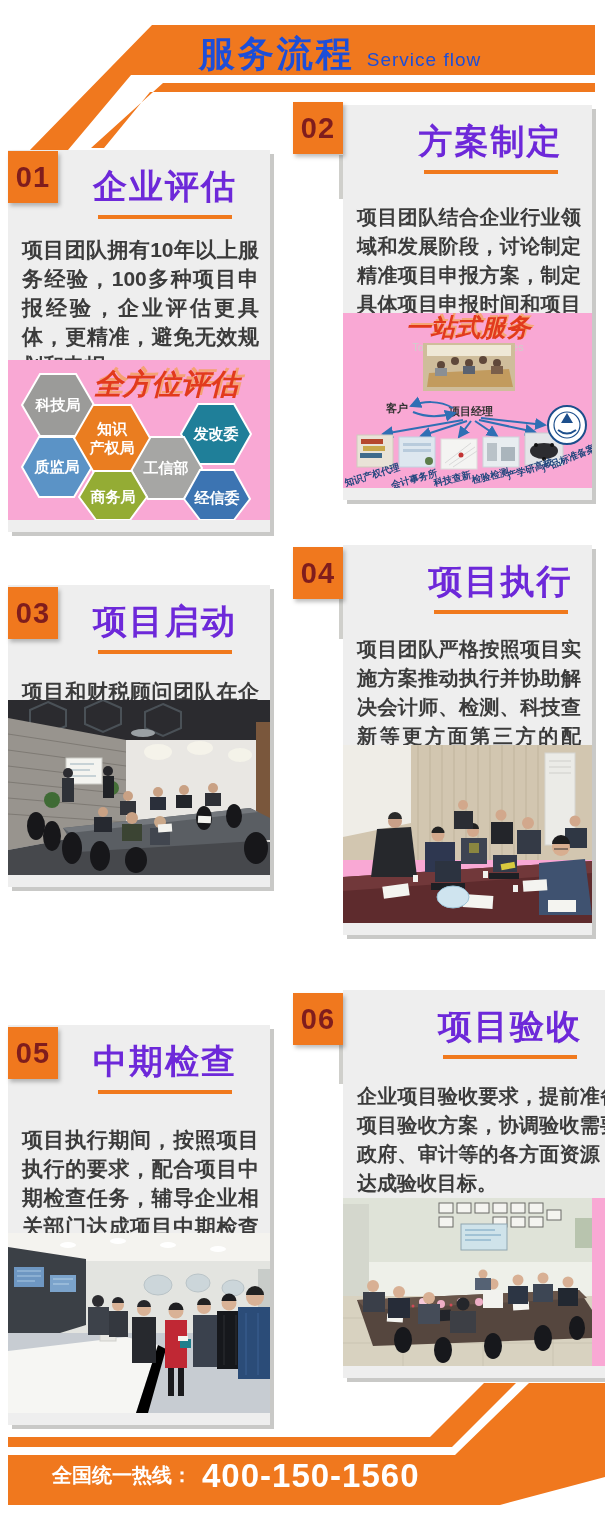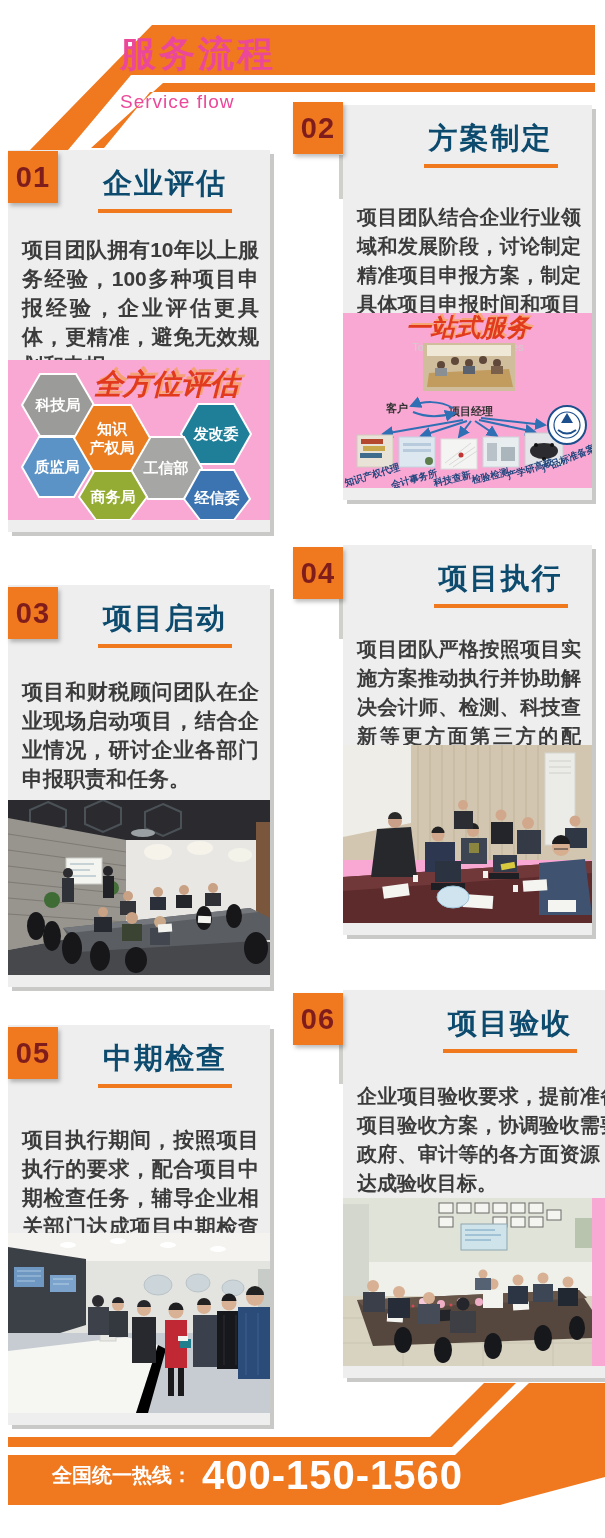--- a/index.html
+++ b/index.html
@@ -1,39 +1,39 @@
 <!DOCTYPE html>
 <html><head>
 <meta charset="utf-8">
 <style>
   html,body{margin:0;padding:0;background:#fff;}
   #poster{position:relative;width:605px;height:1538px;background:#fff;overflow:hidden;
           font-family:"Liberation Sans","DejaVu Sans",sans-serif;}
   .rib{position:absolute;left:0;}
-  .hdr-text{position:absolute;top:30px;left:120px;width:440px;z-index:3;color:#ec4899;
-            display:flex;align-items:baseline;justify-content:center;gap:12px;flex-direction:column;}
+  .hdr-text{position:absolute;top:30px;left:120px;width:440px;z-index:3;color:#1d4ed8;
+            display:flex;align-items:baseline;justify-content:center;gap:12px;}
   .hdr-zh{font-size:36px;font-weight:bold;letter-spacing:3px;}
   .hdr-en{font-size:19px;letter-spacing:1px;}
   .badge{position:absolute;width:50px;height:52px;background:#f0781e;color:#7f1d1d;z-index:6;
          font-weight:bold;font-size:29px;letter-spacing:1px;display:flex;align-items:center;
          justify-content:center;box-shadow:2px 3px 4px rgba(0,0,0,.25);}
   .card{position:absolute;background:#eeeeee;box-shadow:4px 4px 0 #c9c9c7;z-index:4;}
   .card-r::before{content:"";position:absolute;left:-4px;top:50px;width:4px;height:44px;background:#cfcfcb;}
   .title-wrap{position:absolute;top:14px;left:0;right:0;text-align:center;padding-left:52px;}
-  .sec-title{font-size:29px;font-weight:bold;color:#0c4a6e;letter-spacing:2px;display:inline-block;}
+  .sec-title{font-size:34px;font-weight:bold;color:#6d28d9;letter-spacing:2px;display:inline-block;}
   .underline{width:134px;height:4px;background:#f0791d;margin:5px auto 0;}
   .body-text{position:absolute;left:14px;right:11px;font-weight:bold;color:#3b3b3b;text-align:justify;}
   .card-l .body-text{font-size:21px;line-height:29px;}
   .card-r .body-text{font-size:20px;line-height:29px;}
   .imgbox{position:absolute;left:0;right:0;bottom:12px;background:#f9a8d4;overflow:hidden;}
   .imgbox svg{display:block;}
   .footer-text{position:absolute;z-index:3;top:1456px;left:52px;height:39px;color:#fff;
                display:flex;align-items:center;gap:10px;}
   .hot-label{font-size:20px;font-weight:bold;}
-  .hot-num{font-size:40px;font-weight:bold;letter-spacing:1px;}
+  .hot-num{font-size:33px;font-weight:bold;letter-spacing:1px;}
 </style>
 </head>
 <body>
 
 <div id="poster">
 
   <svg class="rib" style="top:0" width="605" height="160" viewBox="0 0 605 160">
     <polygon points="152,25 595,25 595,75 131,75 68,150 30,150" fill="#f0781e"></polygon>
     <polygon points="163,83 595,83 595,92 150,92 104,148 91,148" fill="#f0781e"></polygon>
   </svg>
@@ -167,21 +167,21 @@
           <text x="72" y="169" transform="rotate(-15 72 169)">会计事务所</text>
           <text x="110" y="169" transform="rotate(-13 110 169)">科技查新</text>
           <text x="148" y="166" transform="rotate(-13 148 166)">检验检测</text>
           <text x="188" y="159" transform="rotate(-18 188 159)">产学研高校</text>
           <text x="227" y="148" transform="rotate(-22 227 148)">产品标准备案</text>
         </g>
       </svg>
     </div>
   </div>
 
-  <div class="card card-l" style="left:8px;top:585px;width:262px;height:402px">
+  <div class="card card-l" style="left:8px;top:585px;width:262px;height:302px">
     <div class="title-wrap">
       <span class="sec-title">项目启动</span>
       <div class="underline"></div>
     </div>
     <div class="body-text" style="top:92px">项目和财税顾问团队在企业现场启动项目，结合企业情况，研讨企业各部门申报职责和任务。</div>
     <div class="imgbox" style="height:175px">
       <svg width="262" height="175" viewBox="0 0 262 175">
         <rect width="262" height="175" fill="#e9e7e3"></rect>
         <rect width="262" height="40" fill="#2b2b2f"></rect>
         <g stroke="#4a5157" fill="none" stroke-width="2">

